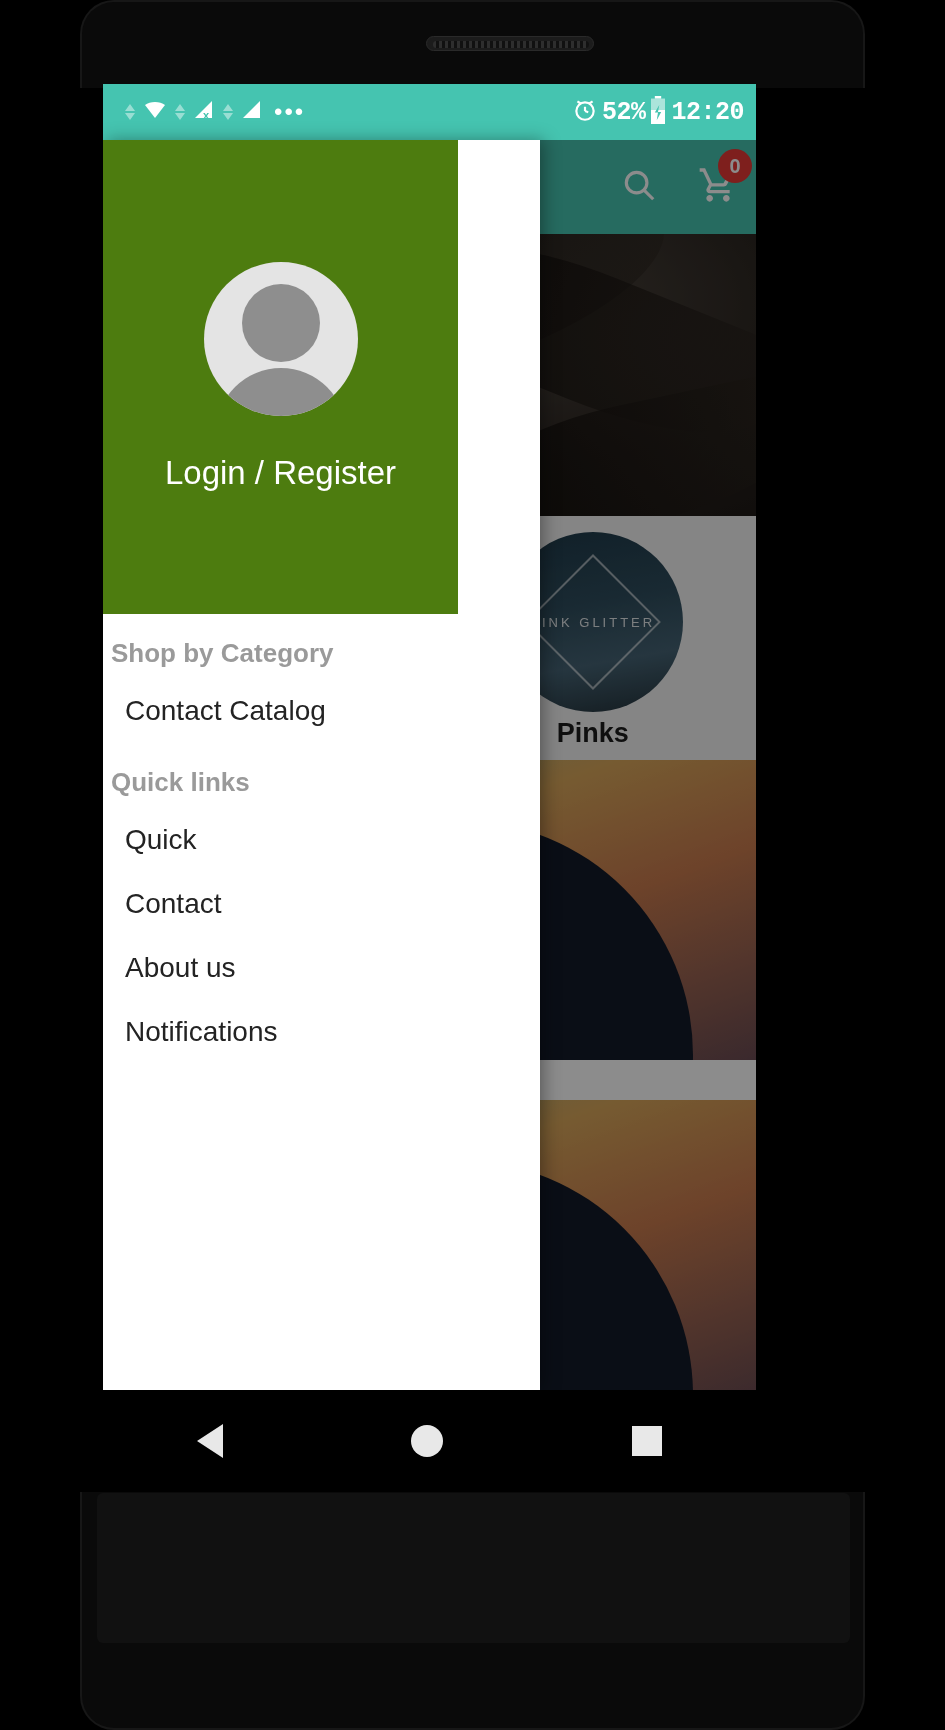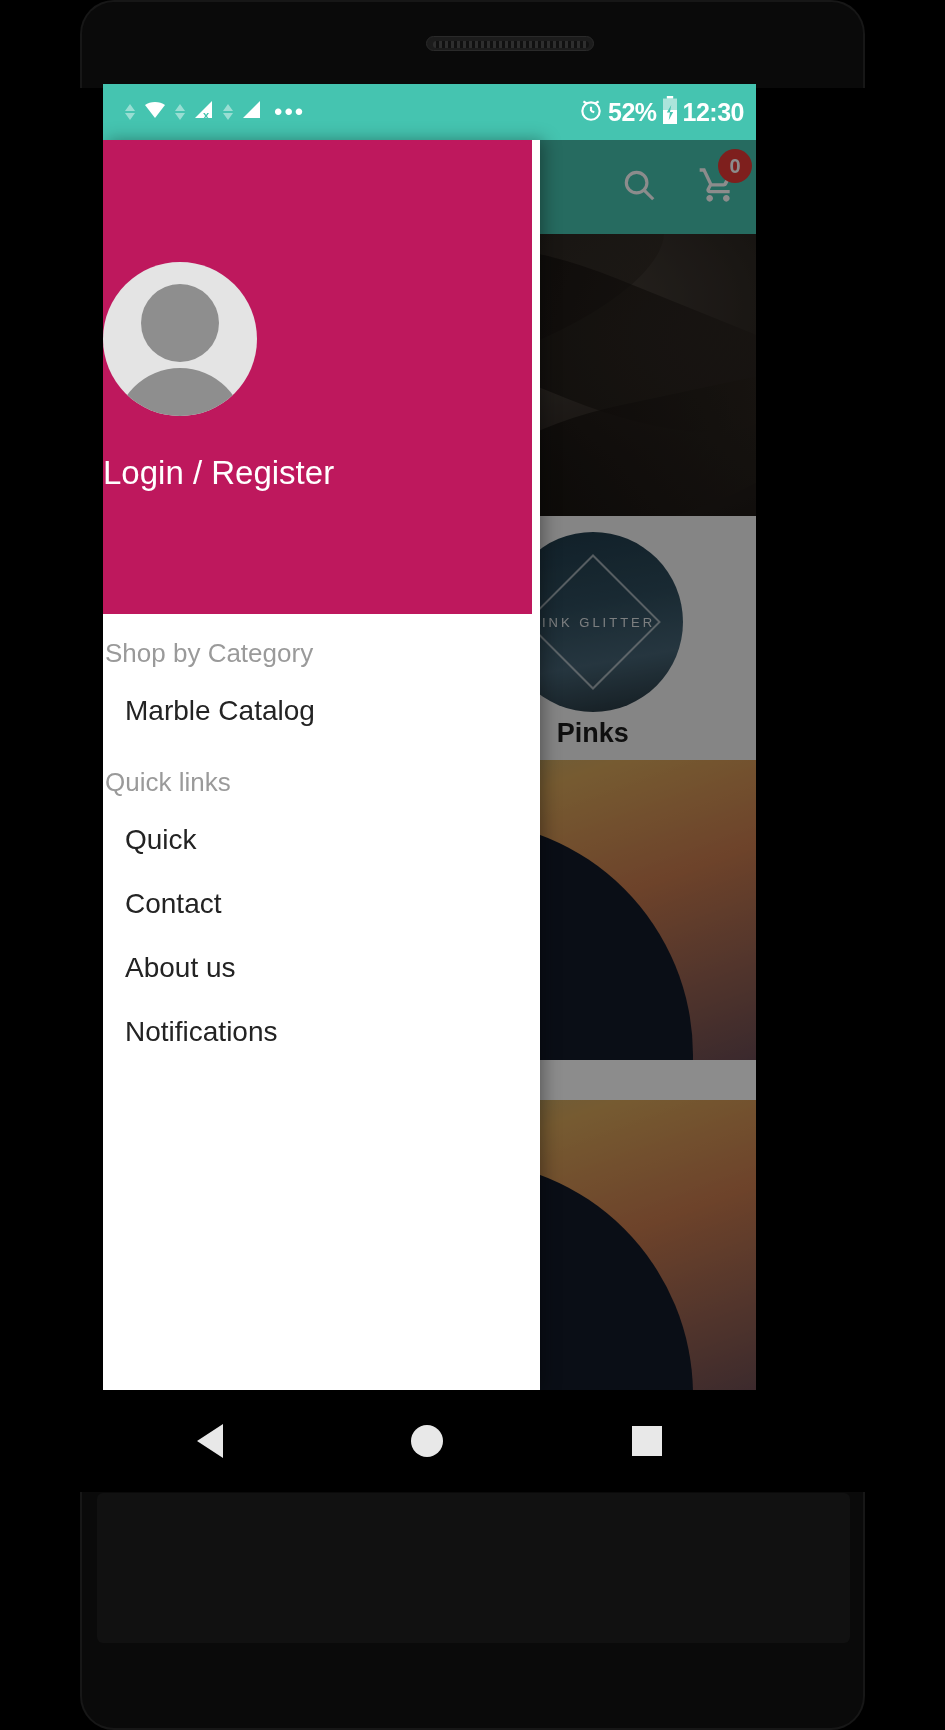--- a/index.html
+++ b/index.html
@@ -61,21 +61,21 @@
   
   #statusbar {
     position: absolute; left: 0; top: 0;
     width: 653px; height: 56px;
     background: #45c4b0;
     display: flex; align-items: center;
     padding: 0 12px 0 22px;
     color: #fff;
   }
   .sb-left { display: flex; align-items: center; gap: 5px; flex: 1; }
-  .sb-right { display: flex; align-items: center; gap: 4px; }
+  .sb-right { display: flex; align-items: center; gap: 4px; font-family: Liberation Mono, monospace; }
   .sb-time, .sb-batt-pct {
     font-size: 25px; font-weight: bold; letter-spacing: -0.5px;
     color: #ffffff; line-height: 1;
   }
   .arrows {
     display: flex; flex-direction: column; gap: 2px;
     opacity: .45;
   }
   .tri-up { width:0;height:0;border-left:5px solid transparent;border-right:5px solid transparent;border-bottom:7px solid #fff; }
   .tri-dn { width:0;height:0;border-left:5px solid transparent;border-right:5px solid transparent;border-top:7px solid #fff; }
@@ -190,24 +190,24 @@
 
   
   #drawer {
     position: absolute; left: 0; top: 56px;
     width: 437px; height: 1250px;
     background: #ffffff;
     box-shadow: 4px 0 16px rgba(0,0,0,.35);
     display: flex; flex-direction: column;
   }
   #drawer-header {
-    width: 429px; height: 474px;
-    background: #be185d;
+    width: 355px; height: 474px;
+    background: #4d7c0f;
     display: flex; flex-direction: column;
-    align-items: flex-start; justify-content: center;
+    align-items: center; justify-content: center;
   }
   .avatar {
     width: 154px; height: 154px; border-radius: 50%;
     background: #e4e4e4; position: relative; overflow: hidden;
   }
   .avatar-head {
     position: absolute; left: 50%; top: 22px;
     width: 78px; height: 78px; margin-left: -39px;
     border-radius: 50%; background: #8e8e8e;
   }
@@ -215,21 +215,22 @@
     position: absolute; left: 50%; top: 106px;
     width: 130px; height: 104px; margin-left: -65px;
     border-radius: 65px 65px 0 0; background: #8e8e8e;
   }
   .login-text {
     margin-top: 38px; color: #ffffff;
     font-size: 33px; font-weight: normal;
   }
   .section-header {
     font-size: 26px; color: #9a9a9a;
-    padding: 24px 0 10px 2px;
+    padding: 24px 0 10px 8px;
+    font-weight: bold;
   }
   .menu-item {
     font-size: 28px; color: #232323;
     padding: 16px 0 16px 22px;
   }
 
   
   #navbar {
     position: absolute; left: 103px; top: 1390px;
     width: 653px; height: 102px;
@@ -365,36 +366,36 @@
         </span>
         <span class="sb-batt-pct">52%</span>
         <span>
           <svg width="18" height="28" viewBox="0 0 12 22">
             <rect x="3.5" y="0" width="5" height="2" fill="#ffffff"></rect>
             <rect x="0.5" y="2" width="11" height="20" fill="#ffffff" opacity="0.55"></rect>
             <rect x="0.5" y="11" width="11" height="11" fill="#ffffff"></rect>
             <path d="M7 7 L3.5 13 H6 L5 19 L8.5 12.5 H6 Z" fill="#45c4b0"></path>
           </svg>
         </span>
-        <span class="sb-time">12:30</span>
+        <span class="sb-time">12:20</span>
       </div>
     </div>
 
     <div id="drawer">
 
       <div id="drawer-header">
         <div class="avatar">
           <div class="avatar-head"></div>
           <div class="avatar-body"></div>
         </div>
         <div class="login-text">Login / Register</div>
       </div>
 
       <div class="section-header">Shop by Category</div>
-      <div class="menu-item">Marble Catalog</div>
+      <div class="menu-item">Contact Catalog</div>
 
       <div class="section-header">Quick links</div>
       <div class="menu-item">Quick</div>
       <div class="menu-item">Contact</div>
       <div class="menu-item">About us</div>
       <div class="menu-item">Notifications</div>
 
     </div>
 
   </div>

